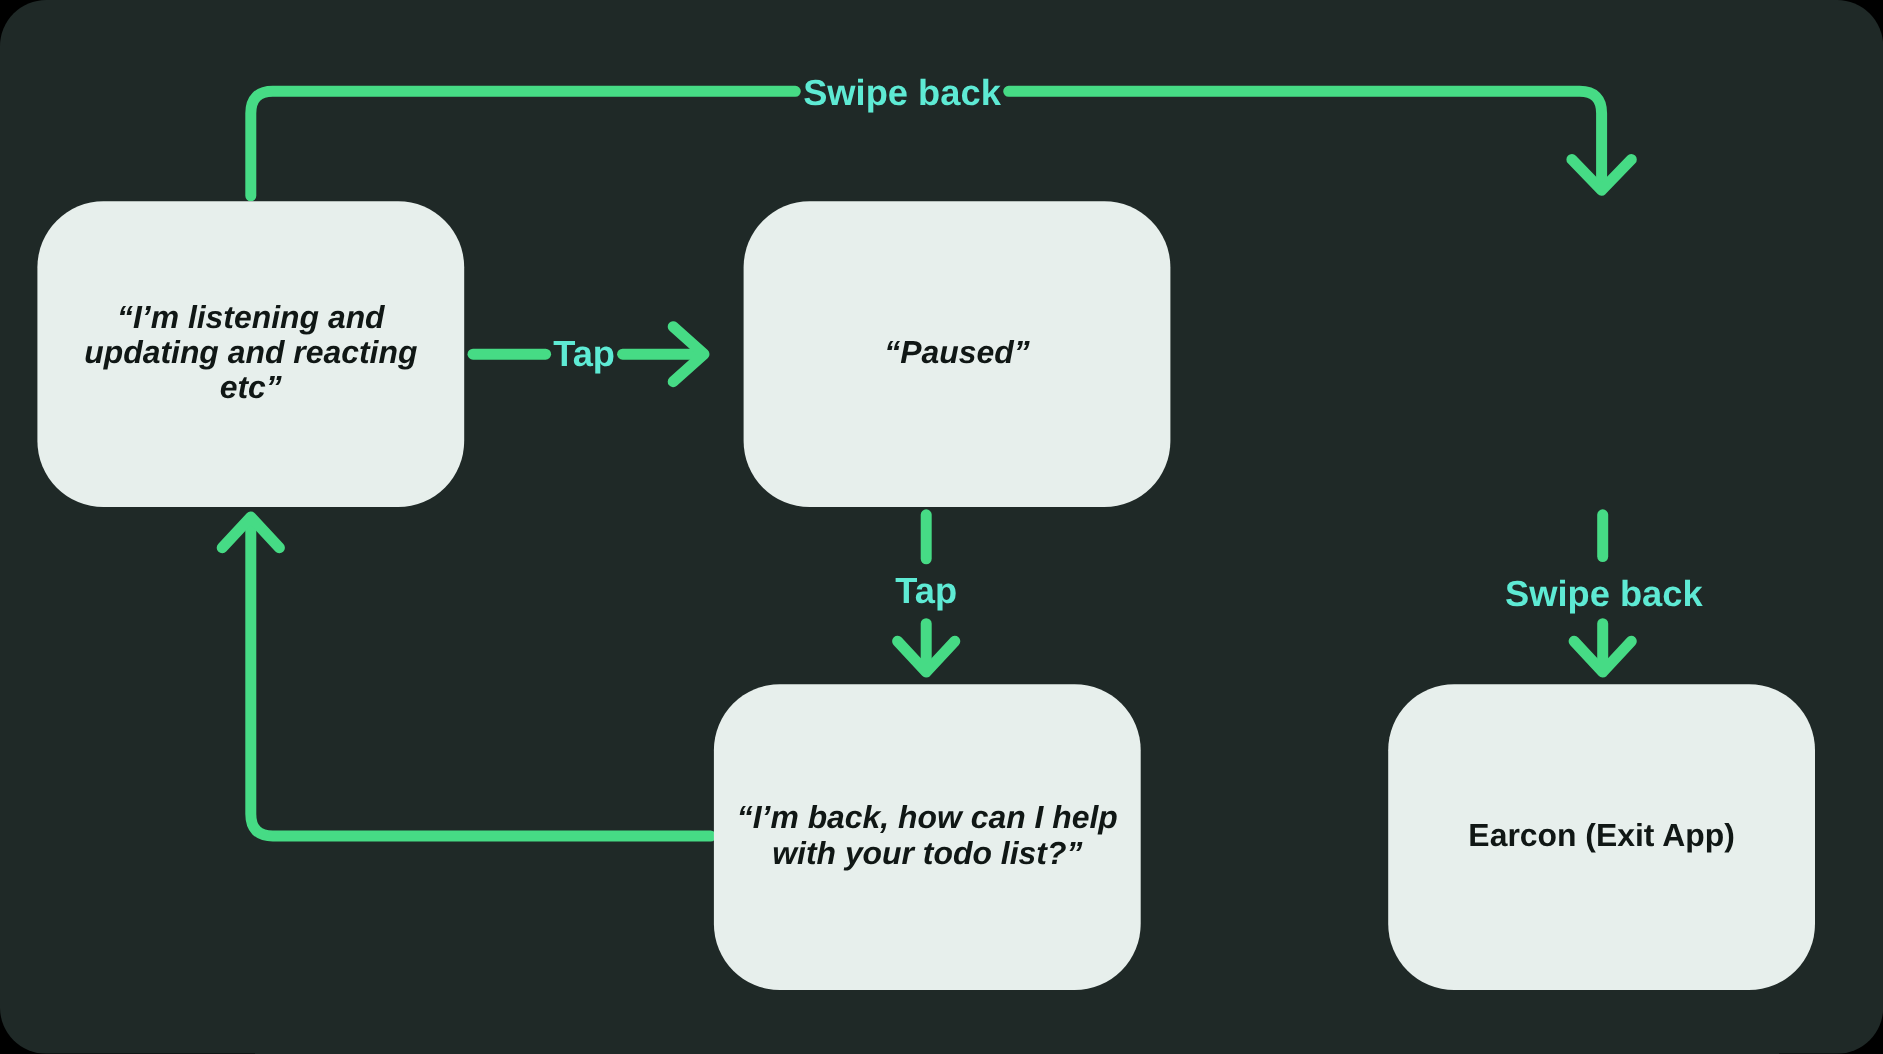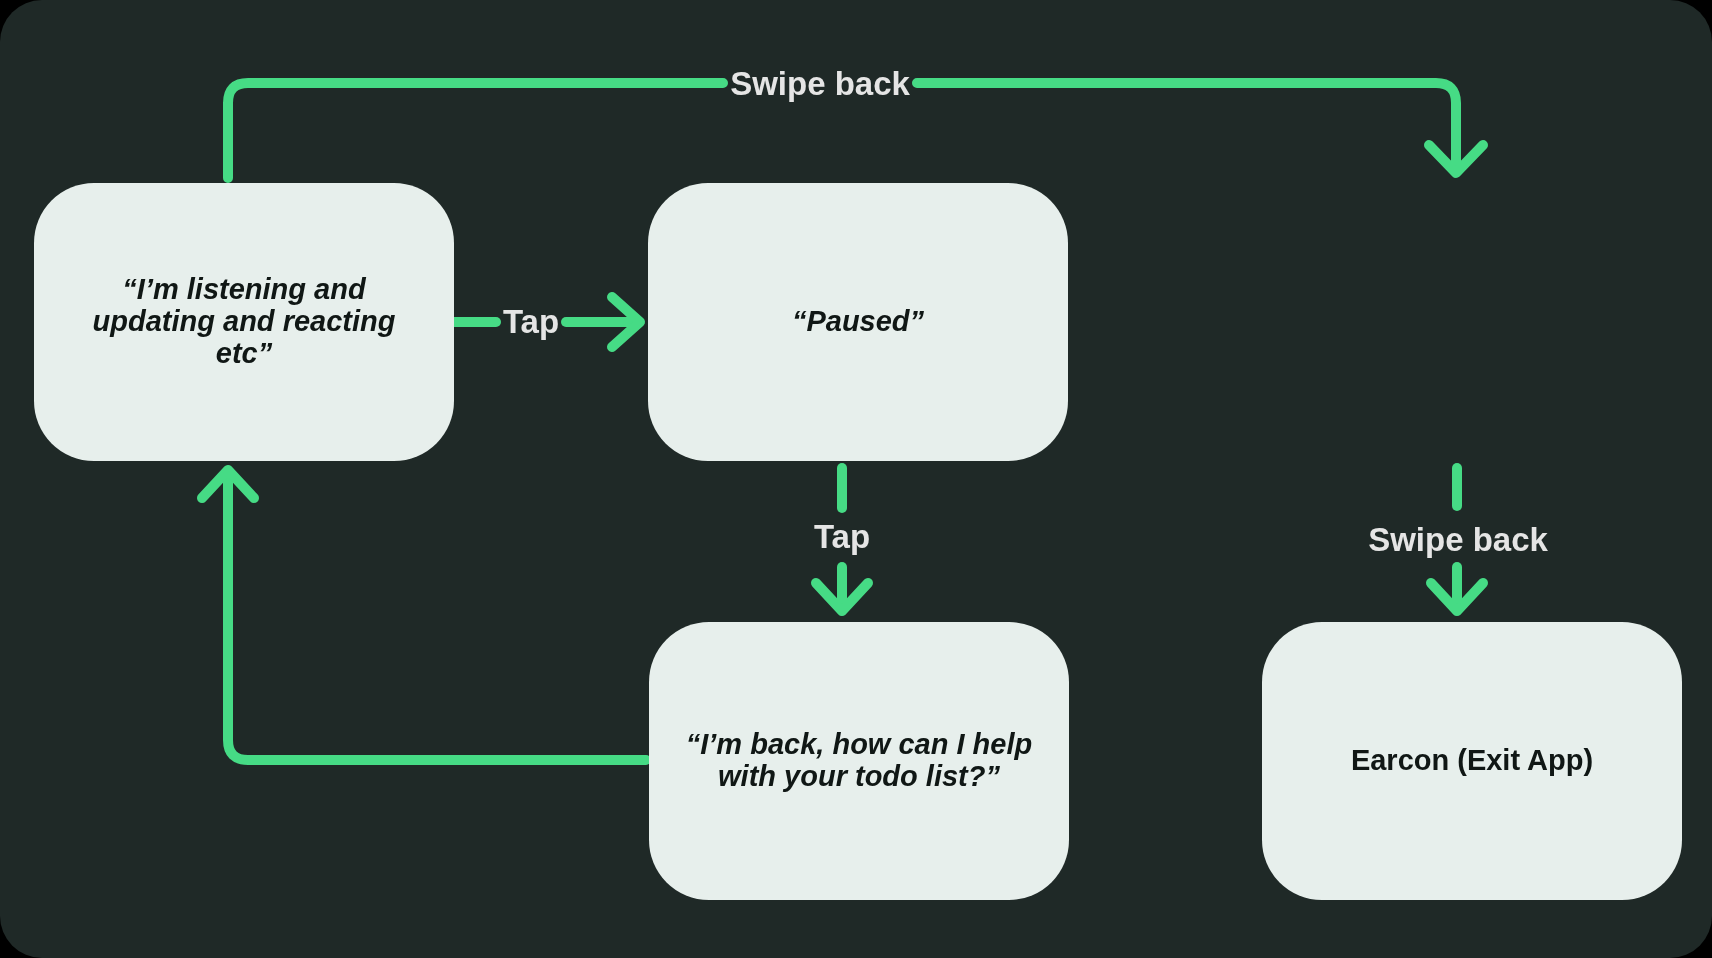--- a/index.html
+++ b/index.html
@@ -24,46 +24,46 @@
   }
   .edges-layer path {
     fill: none;
     stroke: #46DB85;
     stroke-width: 10;
     stroke-linecap: round;
     stroke-linejoin: round;
   }
   .node {
     position: absolute;
-    width: 420px;
+    width: 388px;
     height: 278px;
     background: #E7EFEC;
     border-radius: 60px;
     display: flex;
     align-items: center;
     justify-content: center;
     text-align: center;
     color: #101715;
     font-size: 29px;
     font-weight: 700;
     line-height: 1.1;
   }
   .node .node-text { display: block; }
   .node.quote { font-style: italic; }
   .edge-label {
     position: absolute;
     transform: translate(-50%, -50%);
-    color: #e5e5e5;
+    color: #5eead4;
     font-size: 33px;
     font-weight: 700;
     white-space: nowrap;
   }
   
   .node-listening    { left: 34px;   top: 183px; }
-  .node-paused       { left: 648px;  top: 183px; }
+  .node-paused       { left: 676px;  top: 183px; }
   .node-exit-confirm { left: 1262px; top: 183px; }
   .node-back         { left: 649px;  top: 622px; }
   .node-earcon       { left: 1262px; top: 622px; }
   .node-listening .node-text    { max-width: 352px; }
   .node-exit-confirm .node-text { max-width: 310px; }
   .node-back .node-text         { max-width: 352px; }
   
   .label-swipe-back-top  { left: 820px;  top: 84px;  }
   .label-tap-right       { left: 531px;  top: 322px; }
   .label-tap-down        { left: 842px;  top: 537px; }

